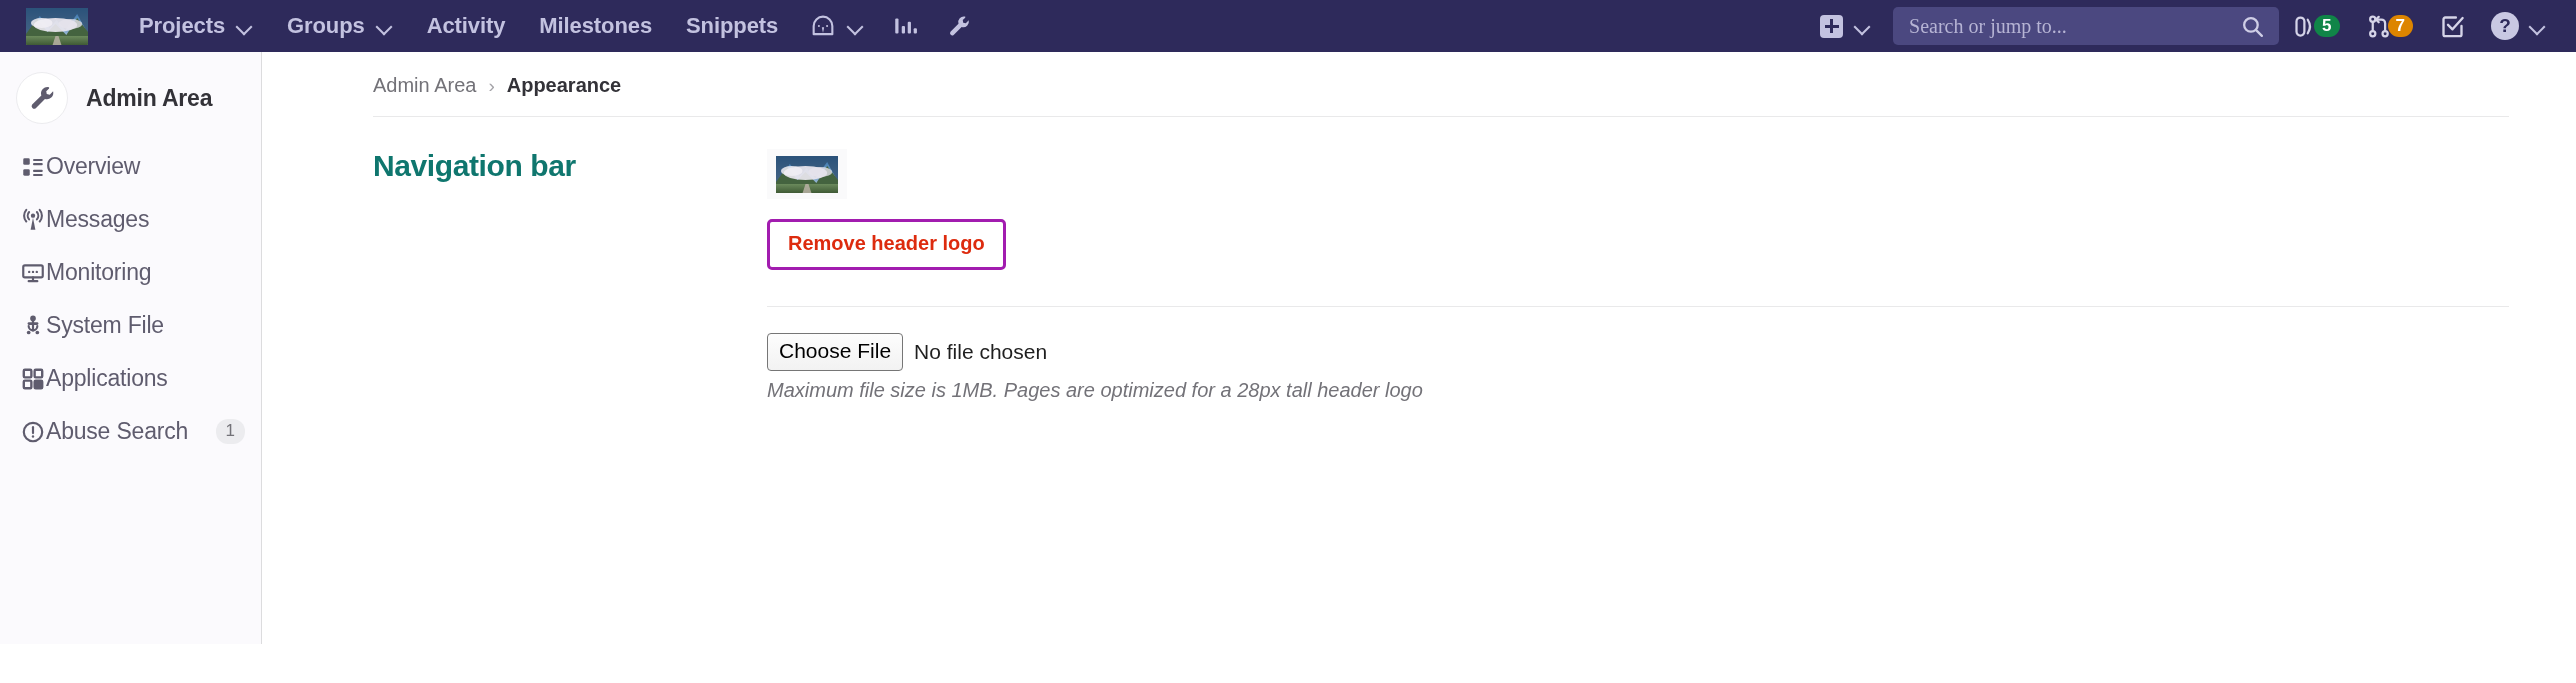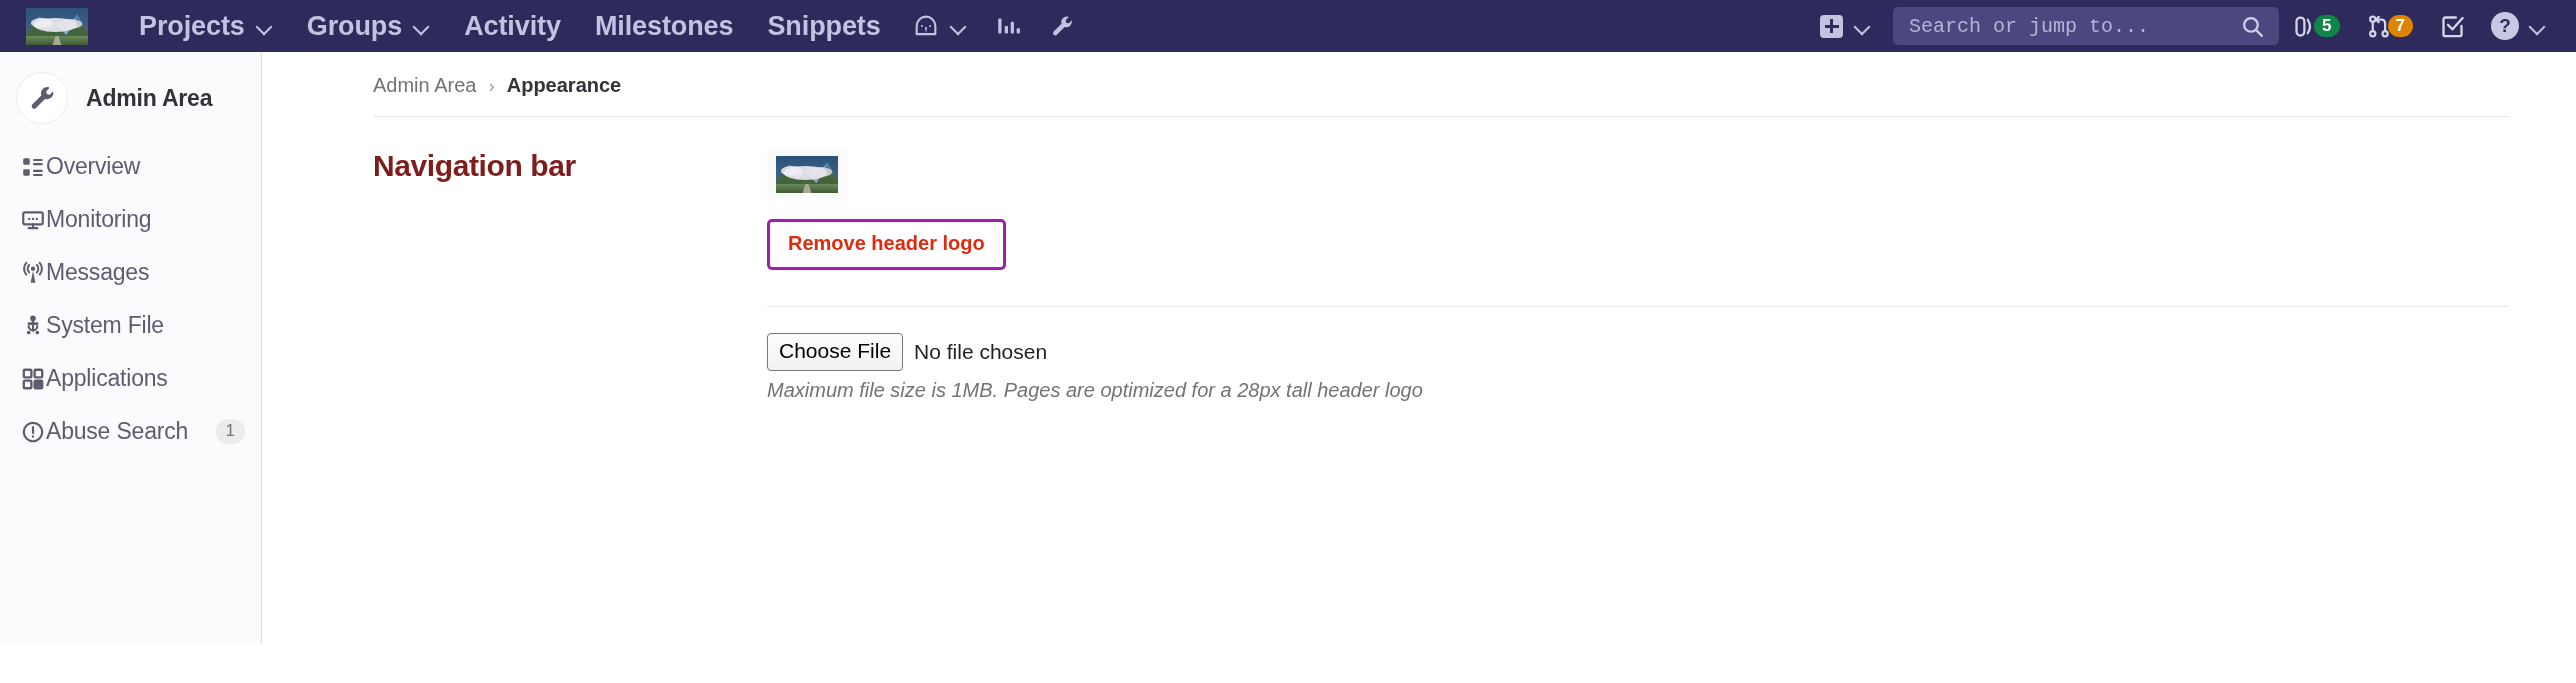--- a/index.html
+++ b/index.html
@@ -36,21 +36,21 @@
     height: 100%;
     display: block;
   }
   .nav-links {
     display: flex;
     align-items: center;
     gap: 0px;
   }
   .nav-link {
     color: #c3c2e0;
-    font-size: 27px;
+    font-size: 22px;
     font-weight: bold;
     padding: 0 17px;
     display: flex;
     align-items: center;
     gap: 11px;
     cursor: pointer;
     white-space: nowrap;
     letter-spacing: -0.1px;
   }
   .chev {
@@ -118,21 +118,21 @@
     margin-left: 14px;
     cursor: text;
   }
   .search-input {
     flex: 1;
     background: transparent;
     border: none;
     outline: none;
     color: #fff;
     font-size: 20px;
-    font-family: Liberation Mono, monospace;
+    font-family: Liberation Serif, serif;
   }
   .search-input::placeholder { color: #b6b4d4; opacity: 1; }
   .search-icon { color: #cfcee6; flex: none; }
 
   .counter {
     display: flex;
     align-items: center;
     padding: 0 13px;
     color: #d5d4e8;
     cursor: pointer;
@@ -242,21 +242,21 @@
   .bc-link { color: #737278; cursor: pointer; }
   .bc-sep { color: #a4a3a8; font-size: 19px; }
   .bc-current { color: #333238; font-weight: bold; }
   .divider { height: 1px; background: #e9e9ea; margin: 0 67px 0 111px; }
 
   .content { display: flex; padding: 32px 0 0 111px; }
   .col-left { width: 394px; flex: none; }
   .section-title {
     font-size: 30px;
     font-weight: bold;
-    color: #7f1d1d;
+    color: #0f766e;
     letter-spacing: -0.4px;
     margin: 0;
   }
   .col-right { flex: 1; padding-right: 67px; }
   .field-label {
     font-size: 20px;
     font-weight: bold;
     color: #333238;
     margin-bottom: 17px;
   }
@@ -451,43 +451,43 @@
           <rect x="12" y="8.4" width="9" height="1.9" rx="0.9"></rect>
           <rect x="12" y="14.6" width="9" height="1.9" rx="0.9"></rect>
           <rect x="12" y="18.4" width="9" height="1.9" rx="0.9"></rect>
         </svg>
       </span>
       <span class="label">Overview</span>
     </div>
 
     <div class="nav-item">
       <span class="ico">
-        <svg width="26" height="26" viewBox="0 0 24 24" fill="none" stroke="currentColor" stroke-width="2">
-          <rect x="3" y="5" width="18" height="11" rx="1.5"></rect>
-          <circle cx="8.5" cy="11" r="1.1" fill="currentColor" stroke="none"></circle>
-          <circle cx="12" cy="11" r="1.1" fill="currentColor" stroke="none"></circle>
-          <circle cx="15.5" cy="11" r="1.1" fill="currentColor" stroke="none"></circle>
-          <path d="M12 16 L12 19 M8 19.5 L16 19.5" stroke-linecap="round"></path>
-        </svg>
-      </span>
-      <span class="label">Monitoring</span>
-    </div>
-
-    <div class="nav-item">
-      <span class="ico">
         <svg width="26" height="26" viewBox="0 0 24 24" fill="none" stroke="currentColor" stroke-width="1.9">
           <circle cx="12" cy="8" r="2" fill="currentColor" stroke="none"></circle>
           <path d="M8.4 4.6 a5.2 5.2 0 0 0 0 6.8" stroke-linecap="round"></path>
           <path d="M15.6 4.6 a5.2 5.2 0 0 1 0 6.8" stroke-linecap="round"></path>
           <path d="M5.8 2.6 a8.2 8.2 0 0 0 0 10.8" stroke-linecap="round"></path>
           <path d="M18.2 2.6 a8.2 8.2 0 0 1 0 10.8" stroke-linecap="round"></path>
           <path d="M12 10 L9.8 21 L14.2 21 Z" fill="currentColor" stroke="none"></path>
         </svg>
       </span>
       <span class="label">Messages</span>
+    </div>
+
+    <div class="nav-item">
+      <span class="ico">
+        <svg width="26" height="26" viewBox="0 0 24 24" fill="none" stroke="currentColor" stroke-width="2">
+          <rect x="3" y="5" width="18" height="11" rx="1.5"></rect>
+          <circle cx="8.5" cy="11" r="1.1" fill="currentColor" stroke="none"></circle>
+          <circle cx="12" cy="11" r="1.1" fill="currentColor" stroke="none"></circle>
+          <circle cx="15.5" cy="11" r="1.1" fill="currentColor" stroke="none"></circle>
+          <path d="M12 16 L12 19 M8 19.5 L16 19.5" stroke-linecap="round"></path>
+        </svg>
+      </span>
+      <span class="label">Monitoring</span>
     </div>
 
     <div class="nav-item">
       <span class="ico">
         <svg width="26" height="26" viewBox="0 0 24 24" fill="none" stroke="currentColor" stroke-width="2">
           <circle cx="12" cy="5" r="2.6" fill="currentColor" stroke="none"></circle>
           <path d="M12 7.8 L12 16" stroke-linecap="round"></path>
           <path d="M12 16 a4 4 0 0 1-4-4" stroke-linecap="round"></path>
           <path d="M12 16 a4 4 0 0 0 4-4" stroke-linecap="round"></path>
           <rect x="7" y="8.6" width="10" height="2.4" rx="1.2" fill="currentColor" stroke="none"></rect>

